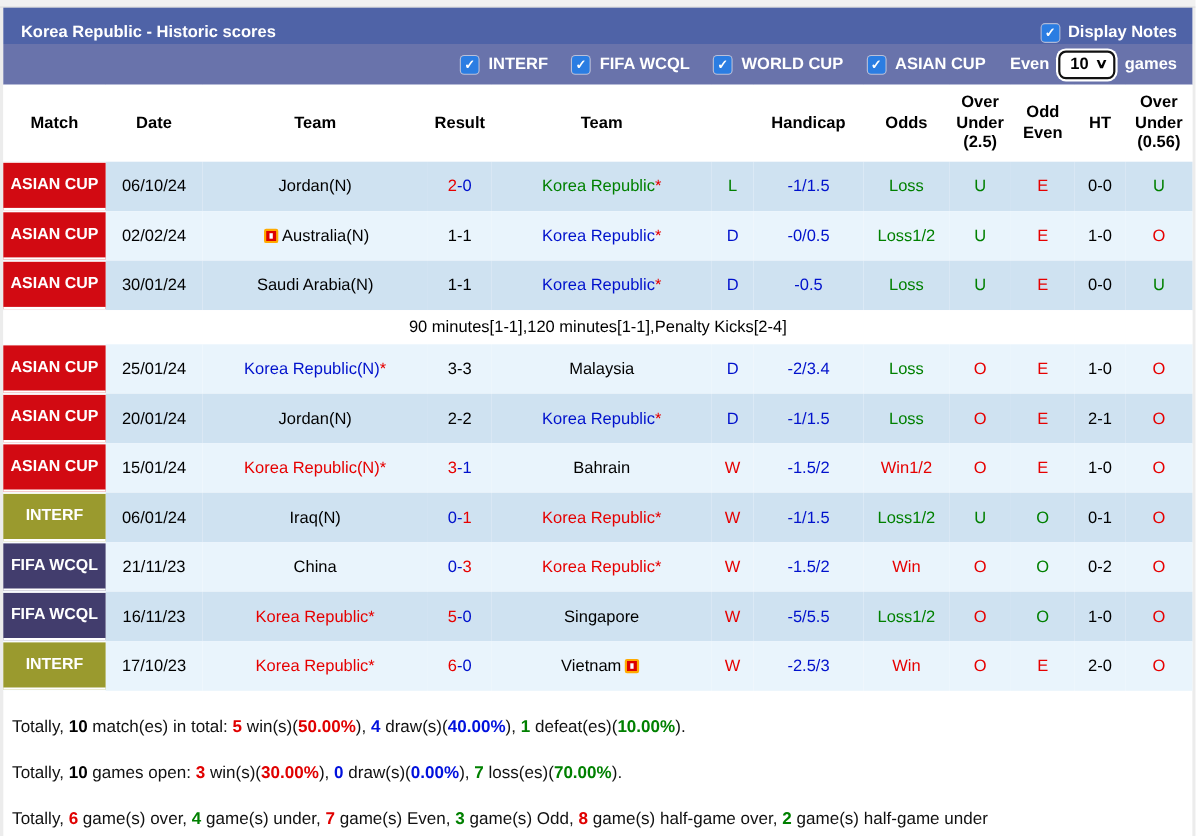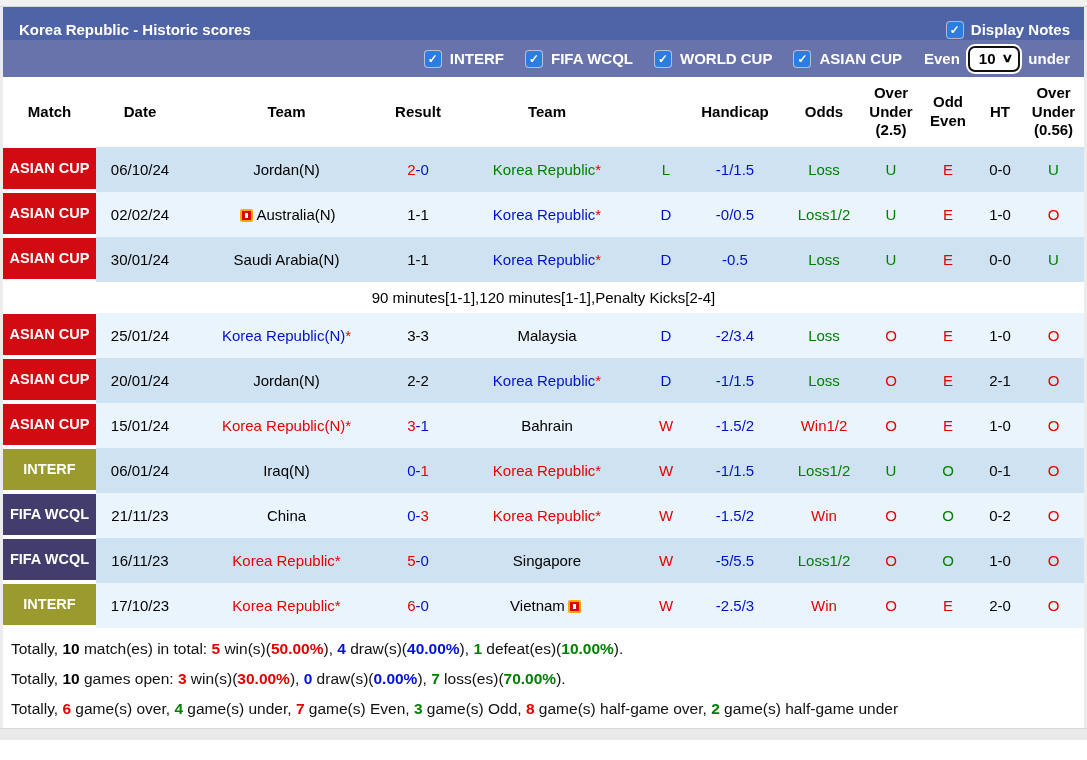--- a/index.html
+++ b/index.html
@@ -69,21 +69,21 @@
     display:inline-block; width:13px; height:13px; vertical-align:-2px;
     background:#dd0000; border:2px solid #ffaa00; border-radius:2px;
     position:relative; margin:0 3px;
   }
   .card-icon::after {
     content:""; position:absolute; left:3px; top:2px; width:3px; height:5px; background:#fff;
   }
 
   
   .summary { padding:6px 8px 4px 8px; }
-  .summary-line { font-size:15.5px; line-height:30px; color:#111; white-space:nowrap; }
+  .summary-line { font-size:15.5px; line-height:30px; color:#111; white-space:nowrap;margin-top:12px; }
   .s-plain { color:#111; }
   .s-num   { color:#000; font-weight:bold; }
   .s-red   { color:#e00000; font-weight:bold; }
   .s-blue  { color:#0011dd; font-weight:bold; }
   .s-green { color:#008000; font-weight:bold; }
 
   .bottom-strip { height:12px; background:#e9e9e9; border-top:1px solid #d9d9d9; }
 </style>
 </head>
 <body>
@@ -127,21 +127,21 @@
           </span>
      <span>ASIAN CUP</span>
    </span>
       </span>
     <span class="last-group">
       <span>Even</span>
       <span class="select-box">
         <span>10</span>
         <span class="chev">∨</span>
       </span>
-      <span>under</span>
+      <span>games</span>
     </span>
   </div>
 
   <table>
     <colgroup>
       <col style="width:93px">
         <col style="width:88px">
         <col style="width:205px">
         <col style="width:58px">
       <col style="width:200px">

